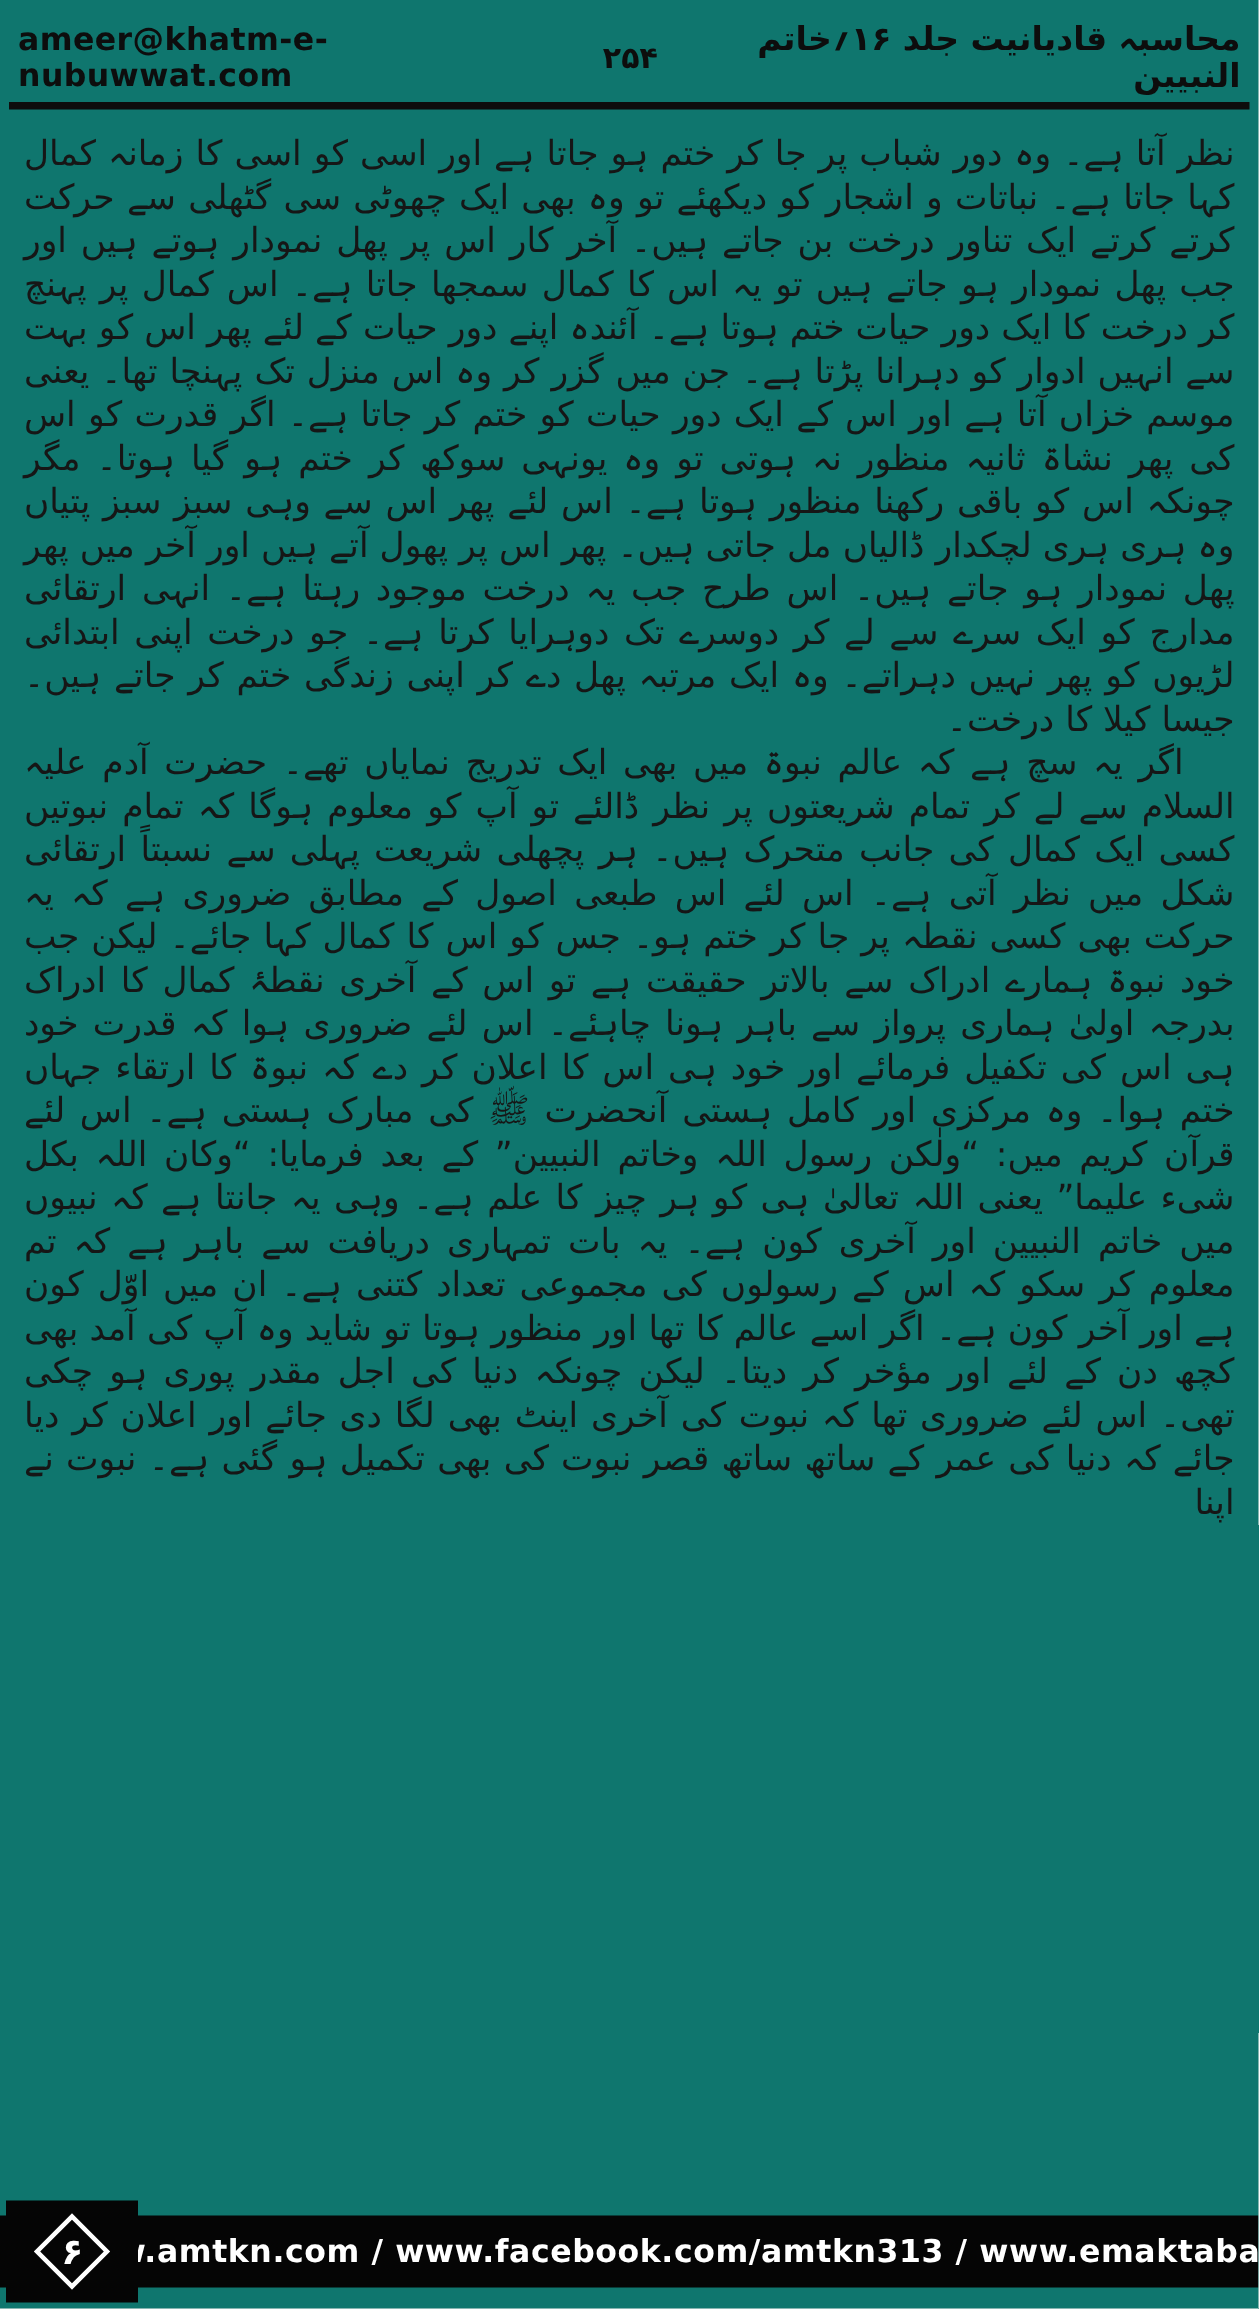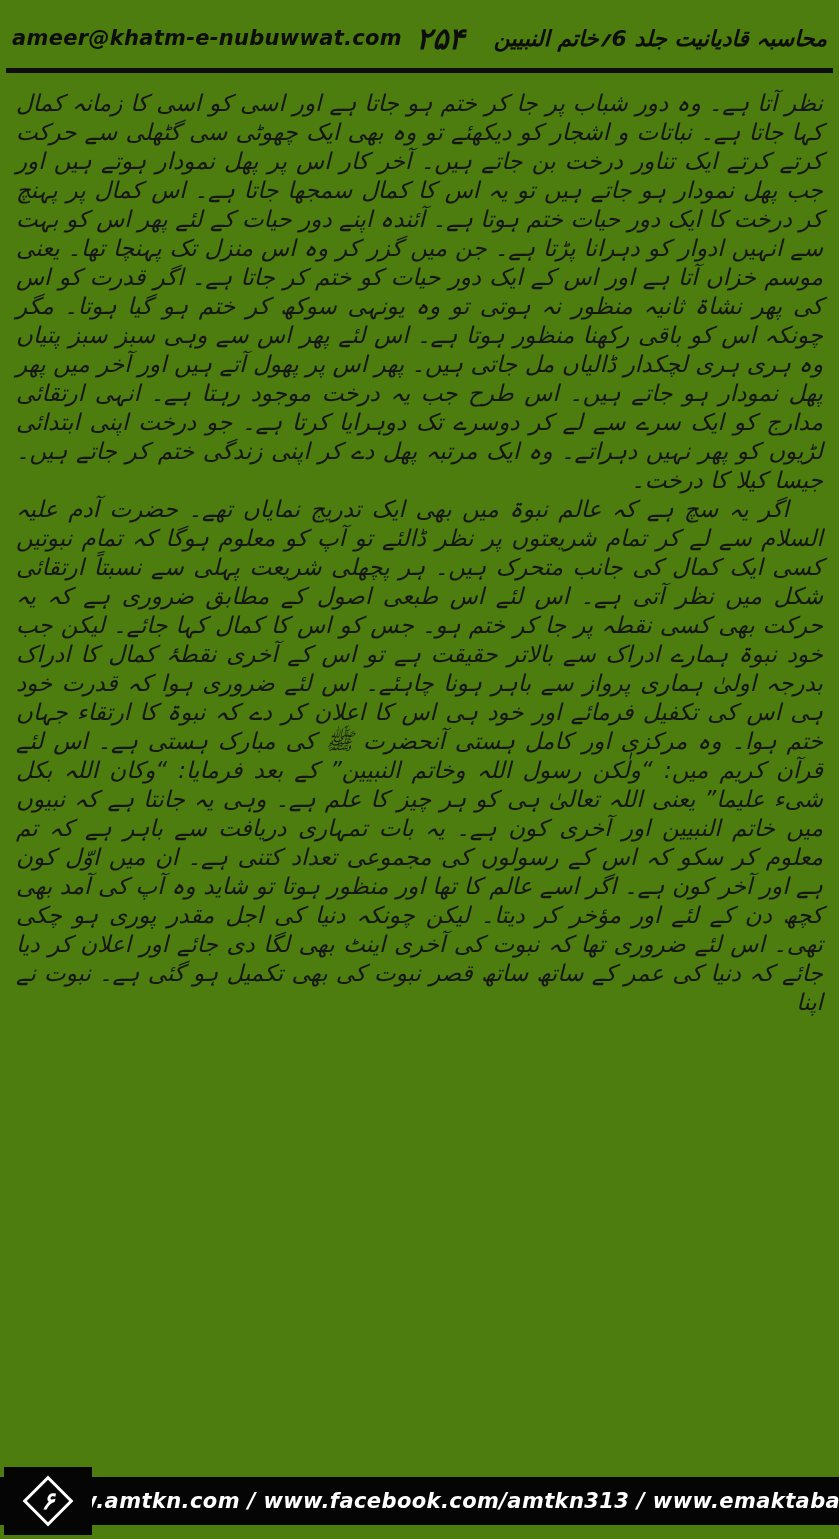--- a/index.html
+++ b/index.html
@@ -4,24 +4,23 @@
 <style>
   * { box-sizing: border-box; margin: 0; padding: 0; }
   html, body { background: #e8e8e8; }
   body { font-family: "DejaVu Sans", sans-serif; }
 
   .page {
     position: relative;
     width: 839px;
     height: 1539px;
     margin: 0 auto;
-    background: #4d7c0f;
+    background: #0f766e;
     overflow: hidden;
     color: #111;
-    font-style: italic;
   }
 
   
   .header {
     display: flex;
     justify-content: space-between;
     align-items: center;
     padding: 12px 12px 4px 12px;
     height: 68px;
   }
@@ -30,21 +29,21 @@
     align-items: center;
     gap: 14px;
   }
   .header-email {
     font-size: 21px;
     font-weight: bold;
     letter-spacing: 0.3px;
     color: #0d0d0d;
   }
   .header-page-number {
-    font-size: 30px;
+    font-size: 20px;
     font-weight: bold;
     direction: rtl;
     color: #0d0d0d;
   }
   .header-title {
     direction: rtl;
     font-size: 22px;
     font-weight: bold;
     color: #0d0d0d;
     text-align: right;
@@ -122,21 +121,21 @@
 </head>
 <body>
 
 <div class="page" lang="ur">
 
   <div class="header">
     <div class="header-left">
       <span class="header-email">ameer@khatm-e-nubuwwat.com</span>
       <span class="header-page-number">۲۵۴</span>
     </div>
-    <div class="header-title">محاسبہ قادیانیت جلد 6؍خاتم النبیین</div>
+    <div class="header-title">محاسبہ قادیانیت جلد ۱۶؍خاتم النبیین</div>
   </div>
   <div class="header-divider"></div>
 
   <div class="body-text">
     <p>نظر آتا ہے۔ وہ دور شباب پر جا کر ختم ہو جاتا ہے اور اسی کو اسی کا زمانہ کمال کہا جاتا ہے۔ نباتات و اشجار کو دیکھئے تو وہ بھی ایک چھوٹی سی گٹھلی سے حرکت کرتے کرتے ایک تناور درخت بن جاتے ہیں۔ آخر کار اس پر پھل نمودار ہوتے ہیں اور جب پھل نمودار ہو جاتے ہیں تو یہ اس کا کمال سمجھا جاتا ہے۔ اس کمال پر پہنچ کر درخت کا ایک دور حیات ختم ہوتا ہے۔ آئندہ اپنے دور حیات کے لئے پھر اس کو بہت سے انہیں ادوار کو دہرانا پڑتا ہے۔ جن میں گزر کر وہ اس منزل تک پہنچا تھا۔ یعنی موسم خزاں آتا ہے اور اس کے ایک دور حیات کو ختم کر جاتا ہے۔ اگر قدرت کو اس کی پھر نشاۃ ثانیہ منظور نہ ہوتی تو وہ یونہی سوکھ کر ختم ہو گیا ہوتا۔ مگر چونکہ اس کو باقی رکھنا منظور ہوتا ہے۔ اس لئے پھر اس سے وہی سبز سبز پتیاں وہ ہری ہری لچکدار ڈالیاں مل جاتی ہیں۔ پھر اس پر پھول آتے ہیں اور آخر میں پھر پھل نمودار ہو جاتے ہیں۔ اس طرح جب یہ درخت موجود رہتا ہے۔ انہی ارتقائی مدارج کو ایک سرے سے لے کر دوسرے تک دوہرایا کرتا ہے۔ جو درخت اپنی ابتدائی لڑیوں کو پھر نہیں دہراتے۔ وہ ایک مرتبہ پھل دے کر اپنی زندگی ختم کر جاتے ہیں۔ جیسا کیلا کا درخت۔</p>
     <p>اگر یہ سچ ہے کہ عالم نبوۃ میں بھی ایک تدریج نمایاں تھے۔ حضرت آدم علیہ السلام سے لے کر تمام شریعتوں پر نظر ڈالئے تو آپ کو معلوم ہوگا کہ تمام نبوتیں کسی ایک کمال کی جانب متحرک ہیں۔ ہر پچھلی شریعت پہلی سے نسبتاً ارتقائی شکل میں نظر آتی ہے۔ اس لئے اس طبعی اصول کے مطابق ضروری ہے کہ یہ حرکت بھی کسی نقطہ پر جا کر ختم ہو۔ جس کو اس کا کمال کہا جائے۔ لیکن جب خود نبوۃ ہمارے ادراک سے بالاتر حقیقت ہے تو اس کے آخری نقطۂ کمال کا ادراک بدرجہ اولیٰ ہماری پرواز سے باہر ہونا چاہئے۔ اس لئے ضروری ہوا کہ قدرت خود ہی اس کی تکفیل فرمائے اور خود ہی اس کا اعلان کر دے کہ نبوۃ کا ارتقاء جہاں ختم ہوا۔ وہ مرکزی اور کامل ہستی آنحضرت ﷺ کی مبارک ہستی ہے۔ اس لئے قرآن کریم میں: “ولٰکن رسول اللہ وخاتم النبیین” کے بعد فرمایا: “وکان اللہ بکل شیء علیما” یعنی اللہ تعالیٰ ہی کو ہر چیز کا علم ہے۔ وہی یہ جانتا ہے کہ نبیوں میں خاتم النبیین اور آخری کون ہے۔ یہ بات تمہاری دریافت سے باہر ہے کہ تم معلوم کر سکو کہ اس کے رسولوں کی مجموعی تعداد کتنی ہے۔ ان میں اوّل کون ہے اور آخر کون ہے۔ اگر اسے عالم کا تھا اور منظور ہوتا تو شاید وہ آپ کی آمد بھی کچھ دن کے لئے اور مؤخر کر دیتا۔ لیکن چونکہ دنیا کی اجل مقدر پوری ہو چکی تھی۔ اس لئے ضروری تھا کہ نبوت کی آخری اینٹ بھی لگا دی جائے اور اعلان کر دیا جائے کہ دنیا کی عمر کے ساتھ ساتھ قصر نبوت کی بھی تکمیل ہو گئی ہے۔ نبوت نے اپنا</p>
   </div>
 
   <div class="footer">
     <span class="footer-websites">www.amtkn.com  /  www.facebook.com/amtkn313  /  www.emaktaba.info</span>

